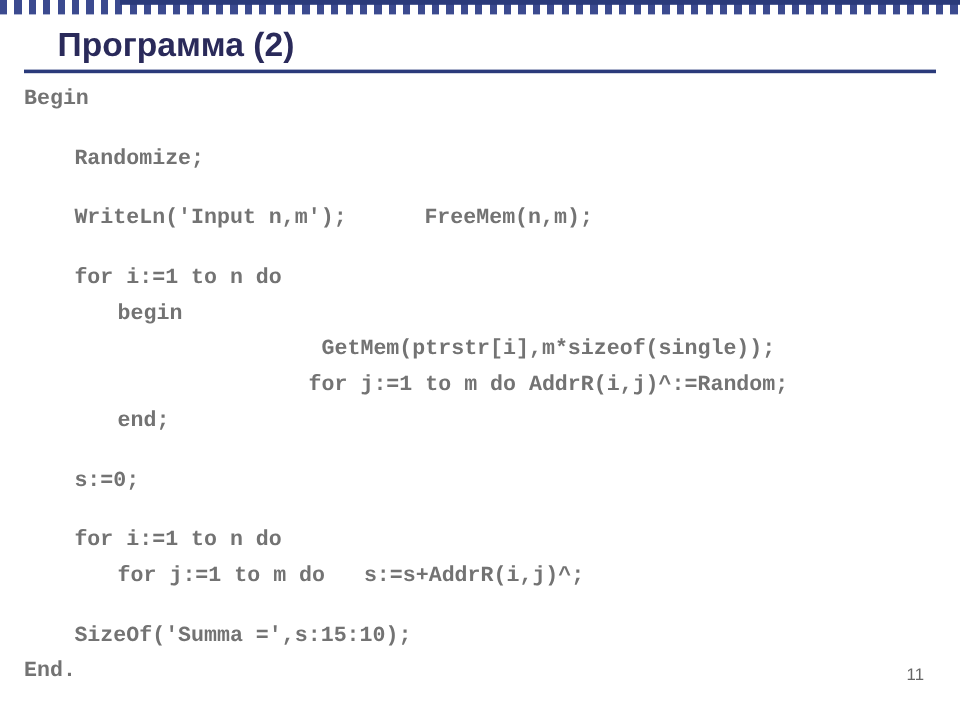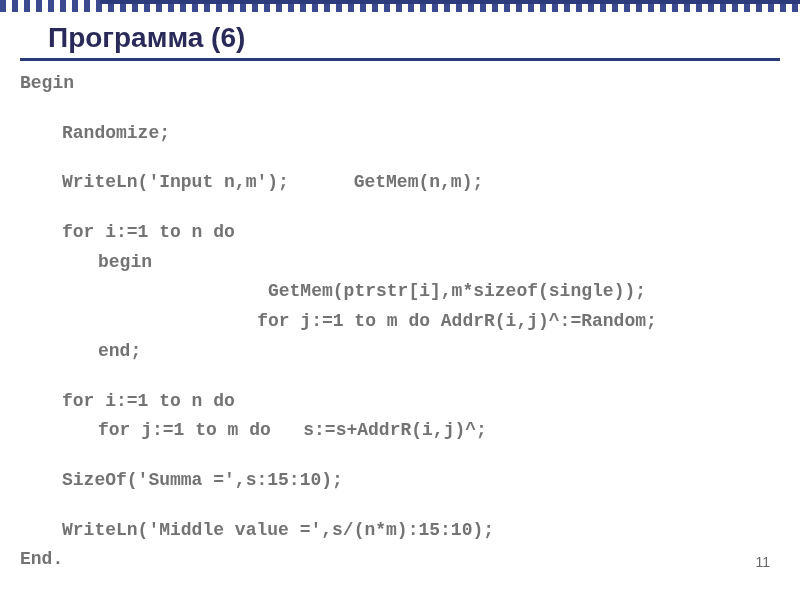--- a/index.html
+++ b/index.html
@@ -71,33 +71,33 @@
       font-size: 14px;
       color: #666;
     }
   </style>
 </head>
 <body>
 
 <div class="top-border"></div>
 <div class="top-border-solid"></div>
 
-<h1 class="title">Программа (6)</h1>
+<h1 class="title">Программа (2)</h1>
 <div class="title-underline"></div>
 
 <div class="code-block">
   <div class="code-line">Begin</div>
   <div class="code-line indent-1">Randomize;</div>
-  <div class="code-line indent-1">WriteLn('Input n,m');      GetMem(n,m);</div>
+  <div class="code-line indent-1">WriteLn('Input n,m');      FreeMem(n,m);</div>
   <div class="code-line indent-1">for i:=1 to n do</div>
   <div class="code-line indent-2">begin</div>
   <div class="code-line indent-3">GetMem(ptrstr[i],m*sizeof(single));</div>
   <div class="code-line indent-3">for j:=1 to m do AddrR(i,j)^:=Random;</div>
   <div class="code-line indent-2">end;</div>
+  <div class="code-line indent-1">s:=0;</div>
   <div class="code-line indent-1">for i:=1 to n do</div>
   <div class="code-line indent-2">for j:=1 to m do   s:=s+AddrR(i,j)^;</div>
   <div class="code-line indent-1">SizeOf('Summa =',s:15:10);</div>
-  <div class="code-line indent-1">WriteLn('Middle value =',s/(n*m):15:10);</div>
   <div class="code-line">End.</div>
   <div class="code-line indent-1">ReadLn;</div>
 </div>
 
 <div class="page-number">11</div>
 
 </body></html>

